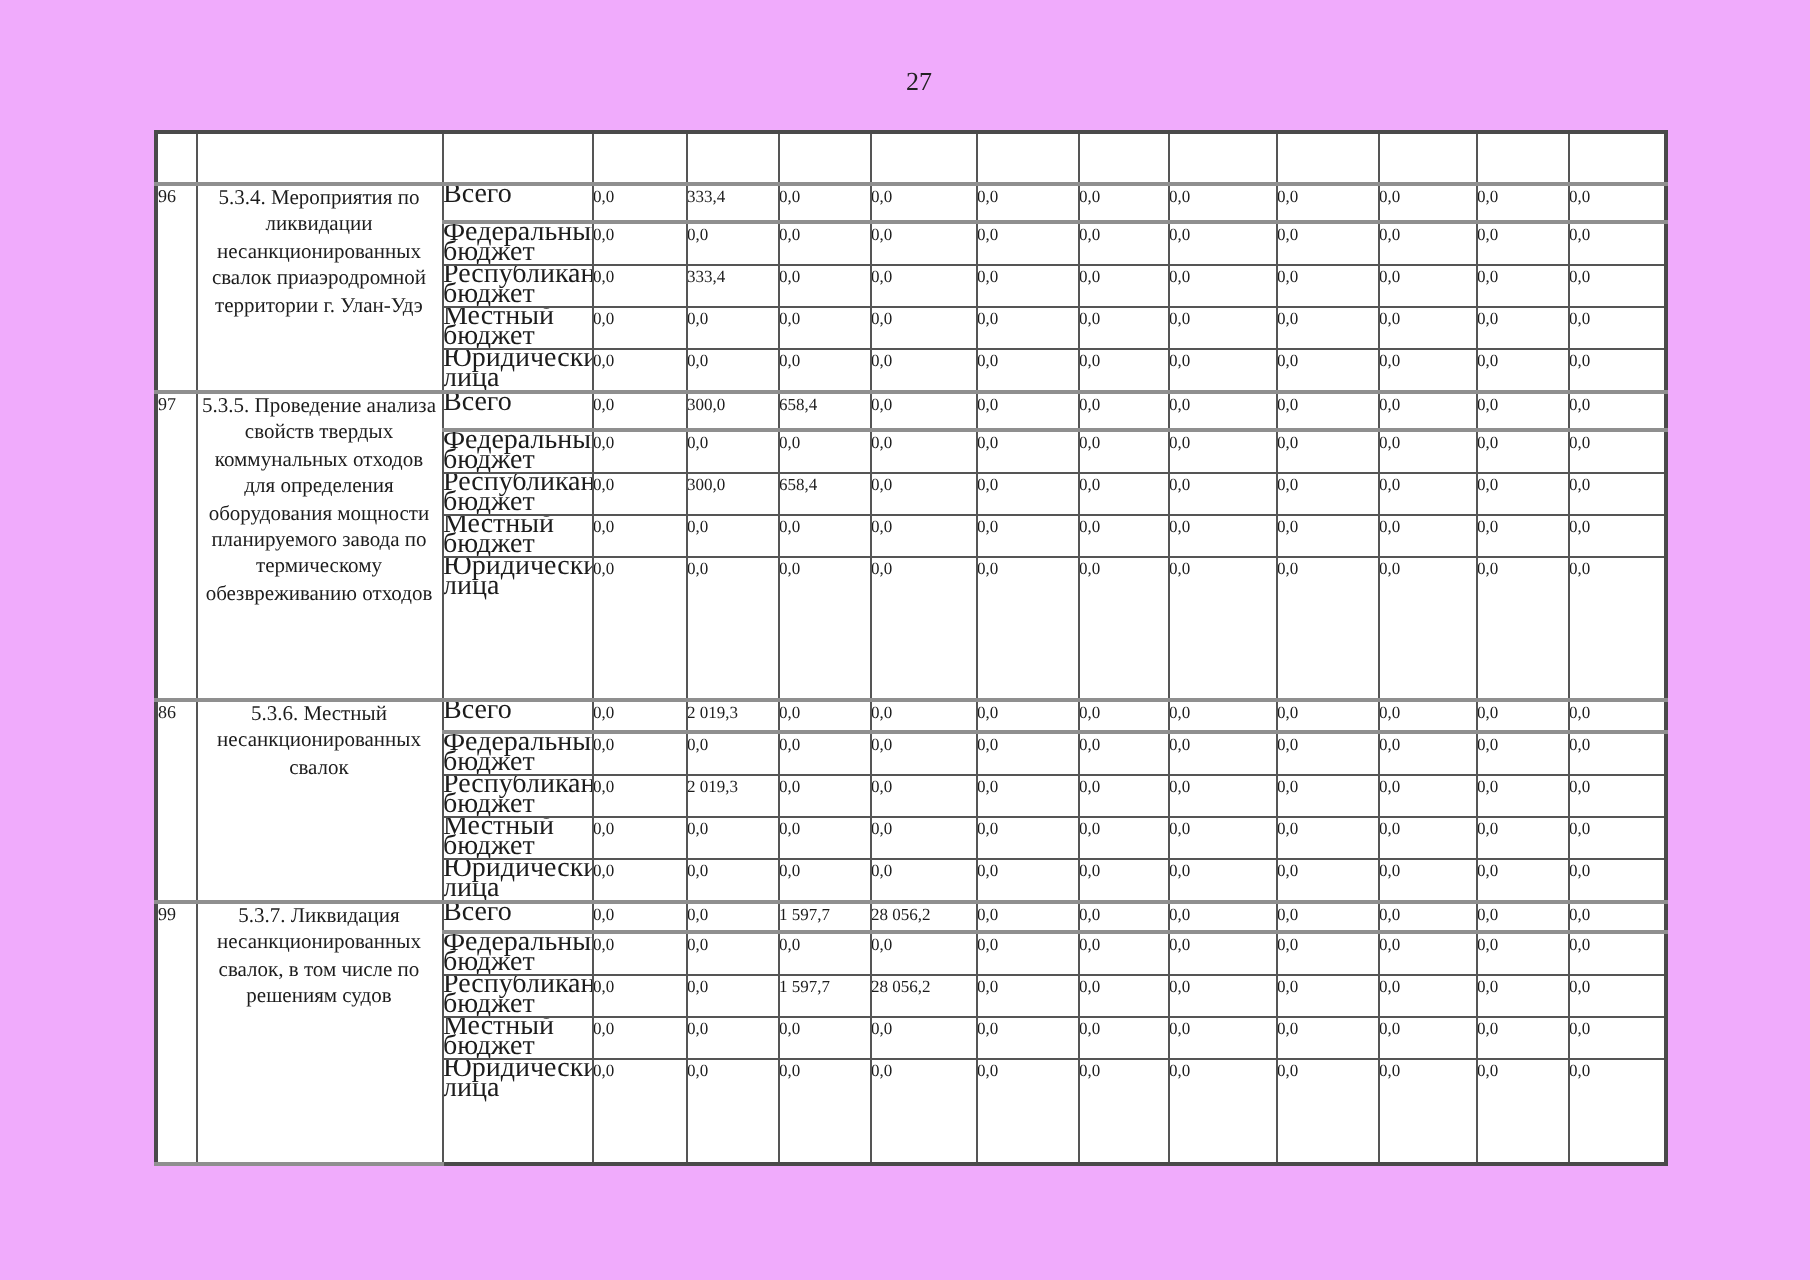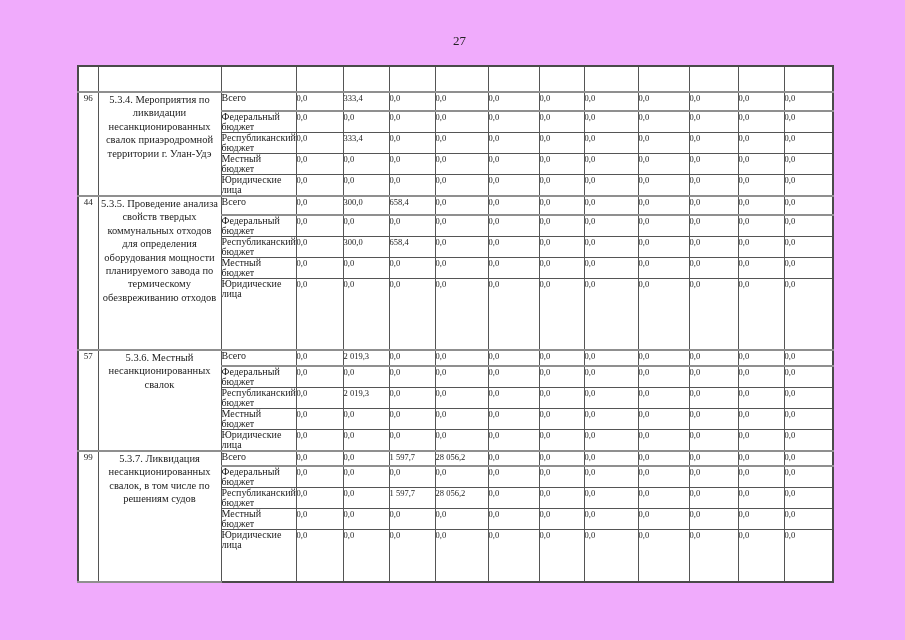--- a/index.html
+++ b/index.html
@@ -53,30 +53,30 @@
   tr.block-3.line-0 td { height: 13px; margin-top: 17px; }
   tr.block-3.line-4 td { height: 51px; }
 
   
   tr.vsego td { border-bottom: 2px solid #8f8f8f; }
   tr.line-0 td { border-top: 2px solid #8f8f8f; }
 
   td.num {
     font-size: 9px;
     padding: 1px 2px 0 3px;
-    text-align: center;
+    text-align: left;
   }
   td.name {
     font-size: 10.5px;
     line-height: 13.4px;
     padding: 3px 3px 2px 6px;
     text-align: center;
   }
   td.blabel {
-    font-size: 10px;
+    font-size: 14px;
     line-height: 10px;
     padding: 2px 2px 1px 4px;
   }
   td.val {
     font-size: 8.5px;
     line-height: 10px;
     padding: 2px 2px 1px 5px;
     white-space: nowrap;
   }
 </style>
@@ -186,21 +186,21 @@
           <td class="val">0,0</td>
           <td class="val">0,0</td>
           <td class="val">0,0</td>
           <td class="val">0,0</td>
           <td class="val">0,0</td>
           <td class="val">0,0</td>
           <td class="val">0,0</td>
           <td class="val">0,0</td>
         </tr>
         <tr class="block-1 line-0 vsego">
-          <td rowspan="5" class="num">44</td>
+          <td rowspan="5" class="num">97</td>
           <td rowspan="5" class="name">5.3.5. Проведение анализа свойств твердых коммунальных отходов для определения оборудования мощности планируемого завода по термическому обезвреживанию отходов</td>
           <td class="blabel">Всего</td>
           <td class="val">0,0</td>
           <td class="val">300,0</td>
           <td class="val">658,4</td>
           <td class="val">0,0</td>
           <td class="val">0,0</td>
           <td class="val">0,0</td>
           <td class="val">0,0</td>
           <td class="val">0,0</td>
@@ -258,21 +258,21 @@
           <td class="val">0,0</td>
           <td class="val">0,0</td>
           <td class="val">0,0</td>
           <td class="val">0,0</td>
           <td class="val">0,0</td>
           <td class="val">0,0</td>
           <td class="val">0,0</td>
           <td class="val">0,0</td>
         </tr>
         <tr class="block-2 line-0 vsego">
-          <td rowspan="5" class="num">57</td>
+          <td rowspan="5" class="num">86</td>
           <td rowspan="5" class="name">5.3.6. Местный несанкционированных свалок</td>
           <td class="blabel">Всего</td>
           <td class="val">0,0</td>
           <td class="val">2 019,3</td>
           <td class="val">0,0</td>
           <td class="val">0,0</td>
           <td class="val">0,0</td>
           <td class="val">0,0</td>
           <td class="val">0,0</td>
           <td class="val">0,0</td>

